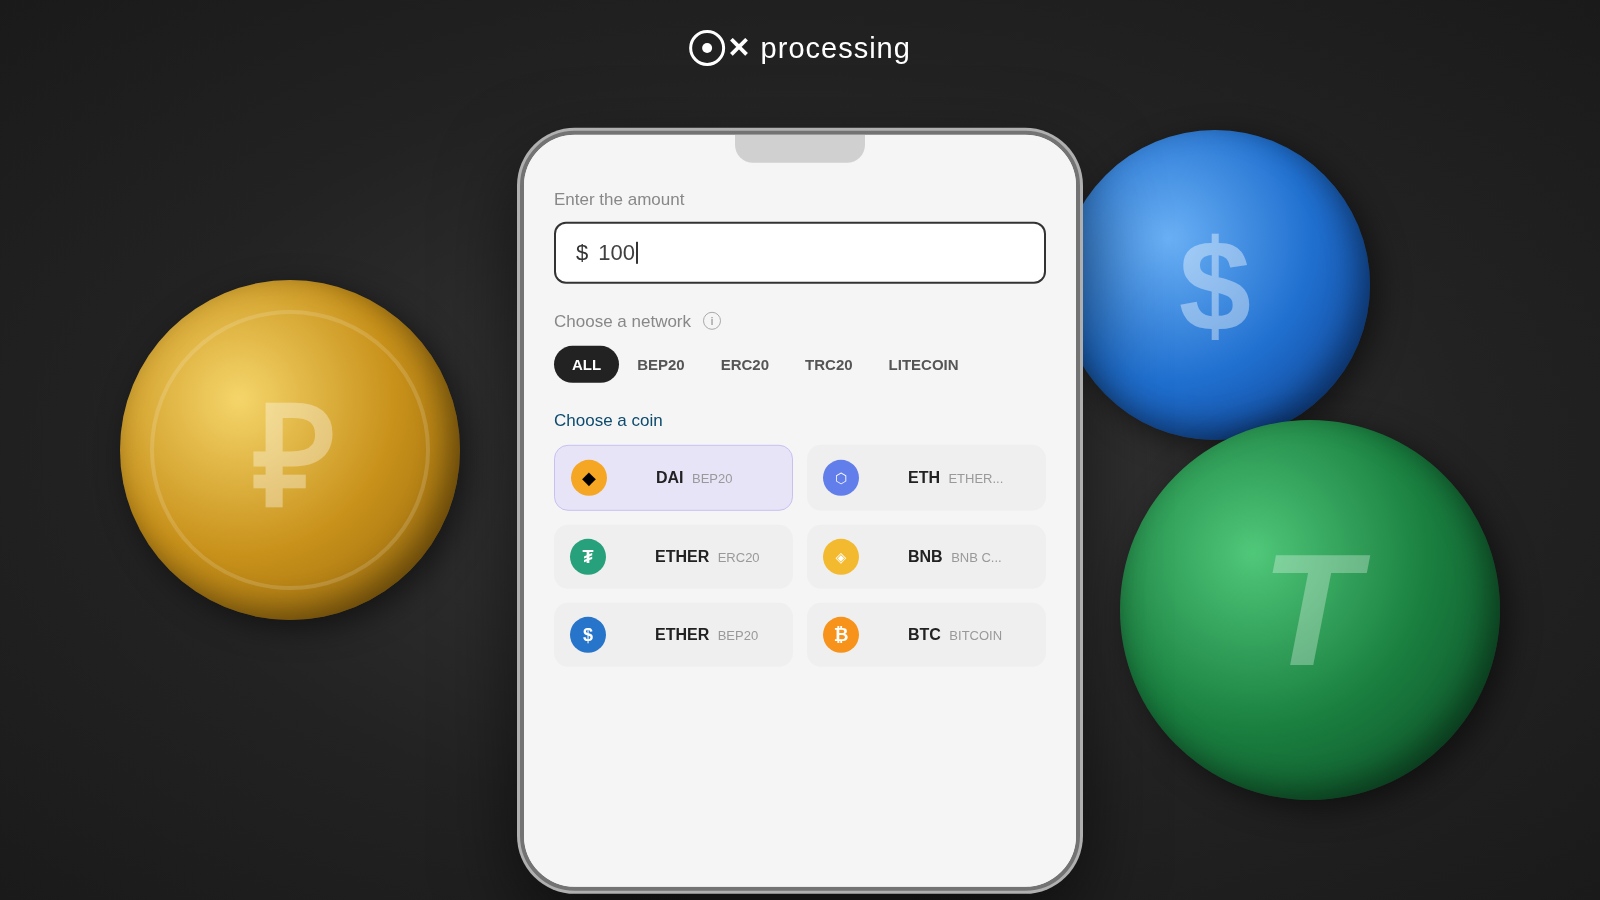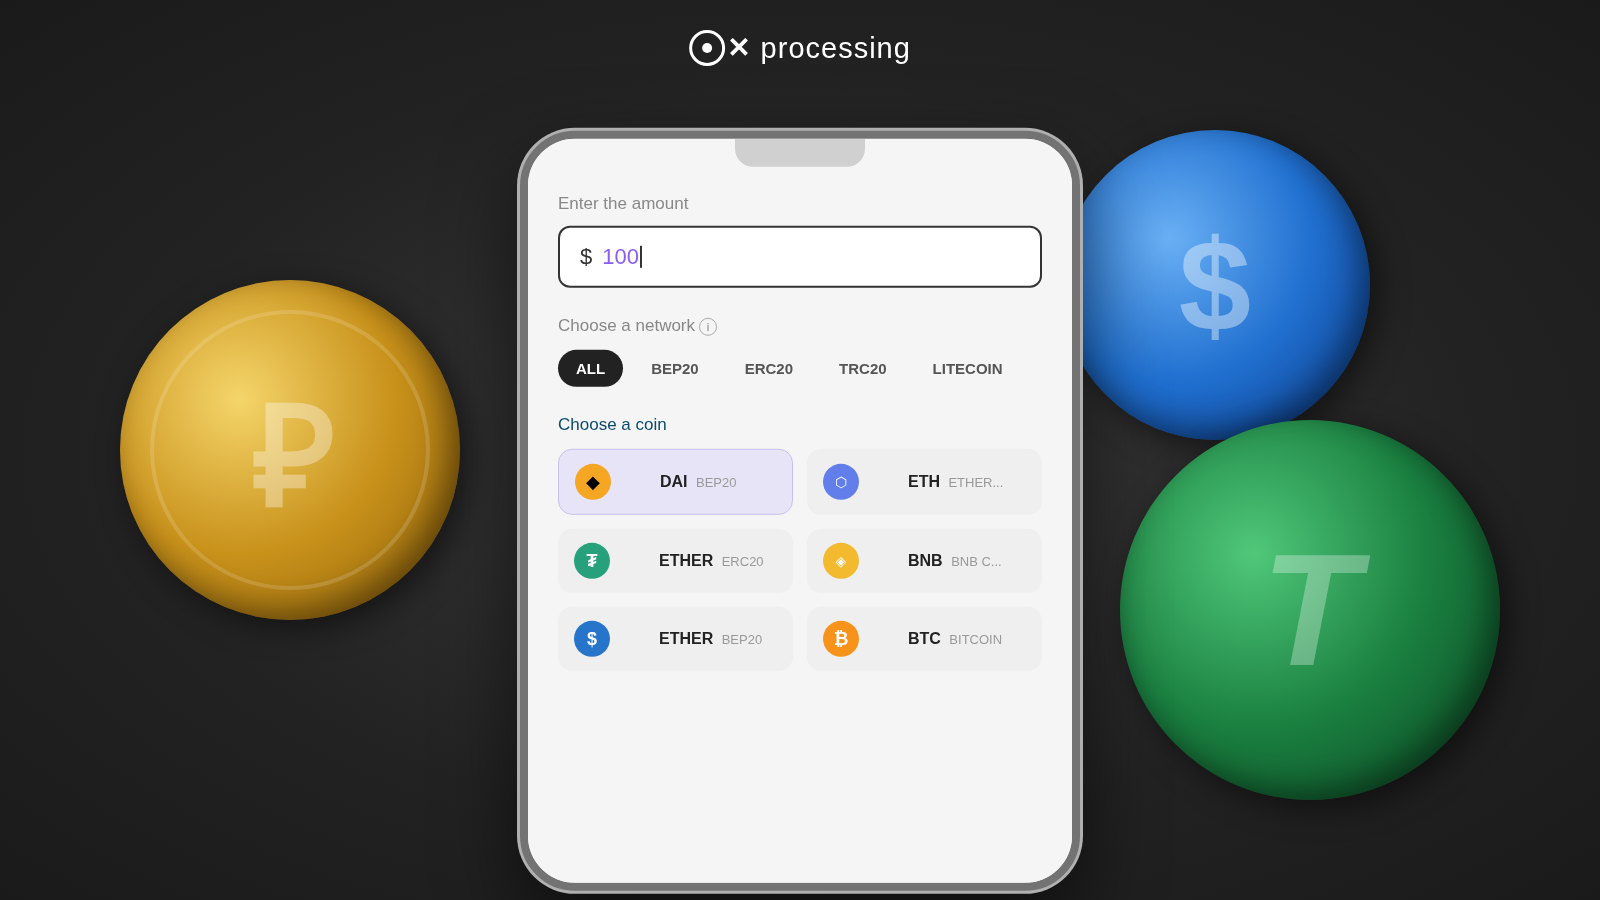--- a/index.html
+++ b/index.html
@@ -140,21 +140,21 @@
     
     .phone {
       position: absolute;
       left: 50%;
       top: 50%;
       transform: translate(-50%, -42%);
       width: 560px;
       height: 760px;
       background: #f5f5f5;
       border-radius: 55px;
-      border: 8px solid #737373;
+      border: 4px solid #737373;
       box-shadow: 0 0 0 3px #b0b0b0, 0 30px 80px rgba(0,0,0,0.6), inset 0 0 0 2px rgba(255,255,255,0.5);
       overflow: hidden;
       z-index: 5;
     }
 
     
     .phone::before {
       content: '';
       position: absolute;
       top: 0;
@@ -193,21 +193,21 @@
       margin-bottom: 28px;
     }
 
     .dollar-sign {
       color: #333;
       font-size: 22px;
       font-weight: 500;
     }
 
     .amount-value {
-      color: #8b5cf6;
+      color: #404040;
       font-size: 22px;
       font-weight: 500;
       display: flex;
       align-items: center;
     }
 
     .cursor {
       display: inline-block;
       width: 2px;
       height: 22px;
@@ -218,22 +218,22 @@
     }
 
     @keyframes blink {
       0%, 100% { opacity: 1; }
       50% { opacity: 0; }
     }
 
     
     .network-header {
       display: flex;
-      align-items: flex-end;
-      gap: 4px;
+      align-items: flex-start;
+      gap: 12px;
       margin-bottom: 14px;
     }
 
     .network-label {
       color: #888;
       font-size: 17px;
       font-weight: 400;
     }
 
     .info-icon {
@@ -245,21 +245,20 @@
       align-items: center;
       justify-content: center;
       color: #aaa;
       font-size: 11px;
       font-weight: 700;
     }
 
     .network-tabs {
       display: flex;
       align-items: flex-end;
-      gap: 10px;
       margin-bottom: 28px;
       flex-wrap: wrap;
     }
 
     .network-tab {
       padding: 10px 18px;
       border-radius: 30px;
       font-size: 15px;
       font-weight: 600;
       cursor: pointer;

